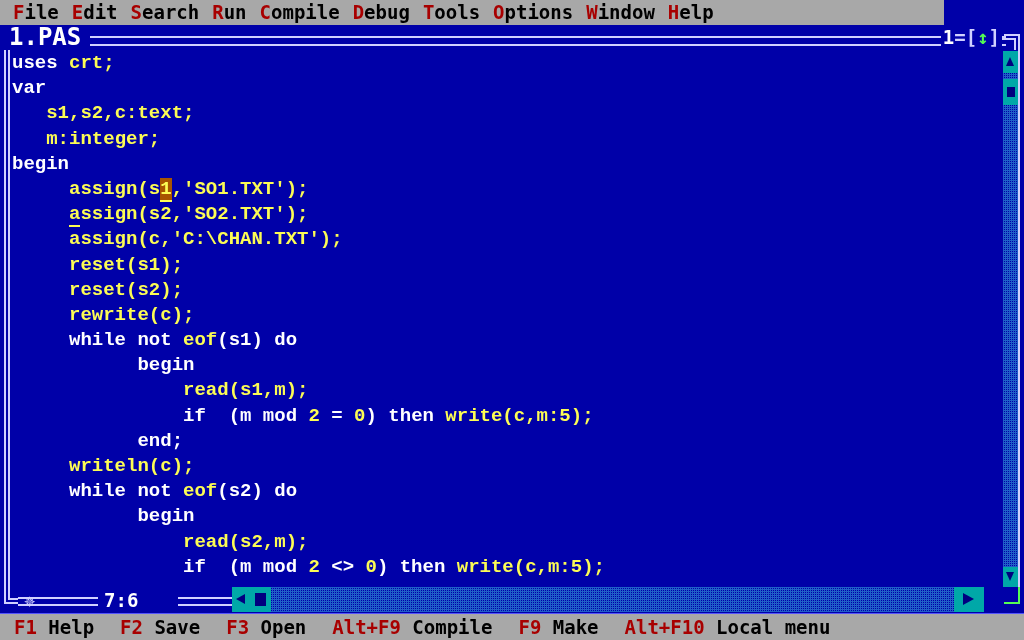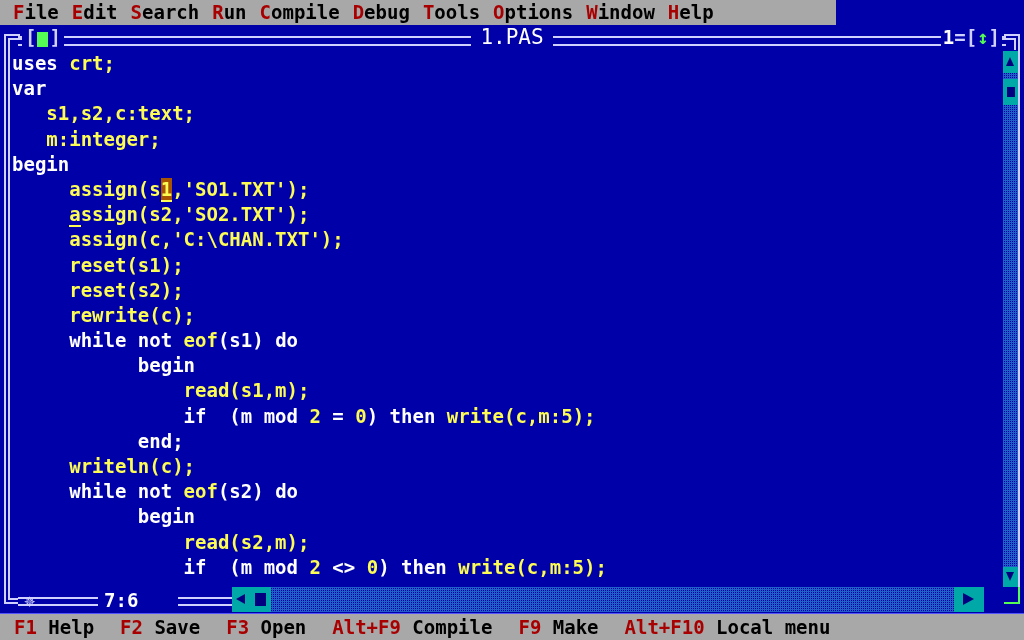--- a/index.html
+++ b/index.html
@@ -15,21 +15,21 @@
     background: #0000a8;
     font-family: "DejaVu Sans Mono", "Liberation Mono", monospace;
     overflow: hidden;
     -webkit-font-smoothing: none;
   }
 
   
   #menubar {
     position: absolute;
     left: 0; top: 0;
-    width: 836px; height: 25px;
+    width: 944px; height: 25px;
     background: #a8a8a8;
     display: flex;
     align-items: center;
     font-size: 19px;
     font-weight: bold;
     letter-spacing: 0px;
     white-space: pre;
   }
   .menu-item {
     color: #000000;
@@ -110,24 +110,23 @@
   #close-box .green-sq {
     display: inline-block;
     width: 11px; height: 15px;
     background: #54fc54;
     vertical-align: -3px;
     margin: 0 1px;
   }
   #win-title {
     position: absolute;
     left: 0; right: 0; top: 0;
-    text-align: center;
     line-height: 25px;
-    font-size: 21px;
-    font-weight: normal;
+    font-size: 24px;
+    font-weight: bold;
     color: #ffffff;
     z-index: 5;
   }
   #win-title span { background: #0000a8; padding: 0 9px; }
   #zoom-box {
     position: absolute;
     right: 22px; top: 0;
     line-height: 25px;
     font-size: 19px;
     font-weight: bold;
@@ -152,21 +151,21 @@
     left: 12px; top: 26px;
     width: 988px;
     height: 536px;
     overflow: hidden;
     font-size: 19px;
     font-weight: bold;
     line-height: 25.2px;
     white-space: pre;
     color: #fcfc54;
   }
-  .codeline { height: 25.2px; white-space: pre; }
+  .codeline { height: 25.2px; white-space: pre; font-family: Liberation Mono, monospace; }
   .kw   { color: #ffffff; }
   .id   { color: #fcfc54; }
   .cursor {
     background: #a85400;
     color: #fcfc54;
     border-bottom: 2px solid #fcfc54;
   }
   .uline { border-bottom: 2px solid #fcfc54; }
 
   

